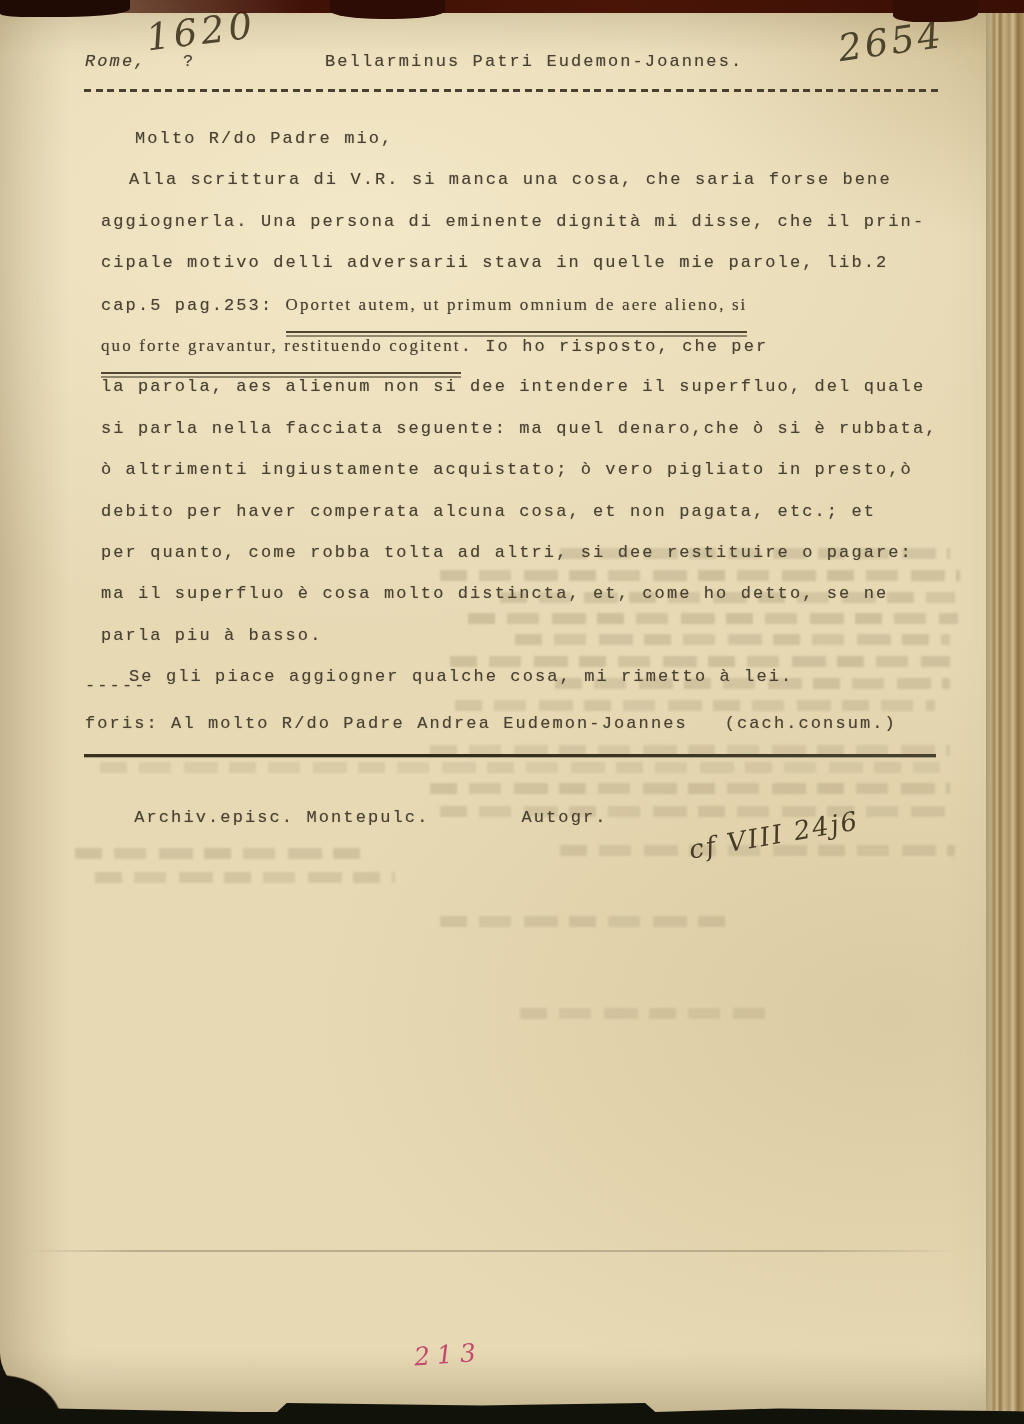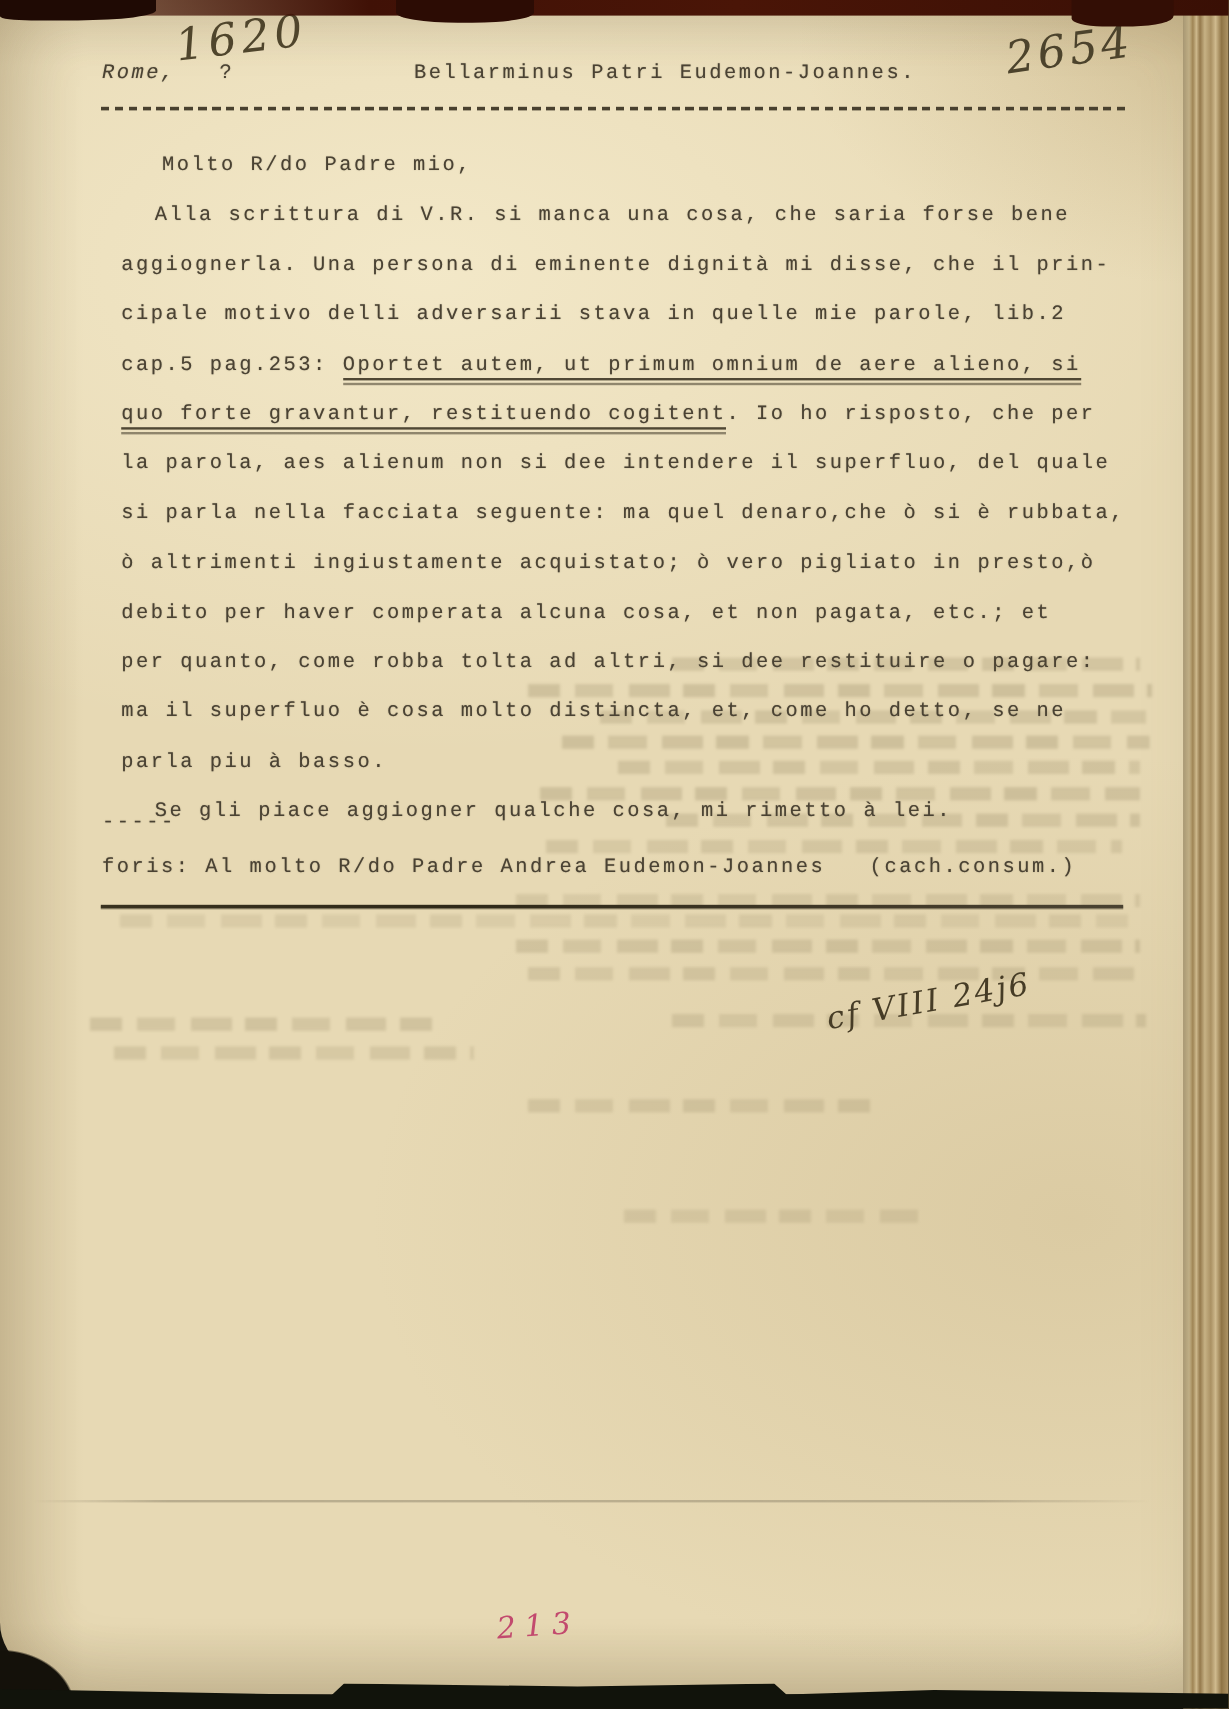--- a/index.html
+++ b/index.html
@@ -36,30 +36,30 @@
   .bottom-corner{position:absolute;left:0;bottom:0;width:95px;height:75px;
     background:radial-gradient(110% 110% at 0% 100%, #14110a 0 58%, rgba(20,17,10,0) 60%);}
   .crease{position:absolute;left:28px;top:1250px;width:930px;height:2px;
     background:linear-gradient(90deg,rgba(0,0,0,0),rgba(128,118,95,.45) 12%,rgba(128,118,95,.4) 85%,rgba(0,0,0,0));
     filter:blur(.6px);}
   
   .typed{color:#4a4233;font-size:17px;letter-spacing:2.1px;
     text-shadow:0 0 1px rgba(74,66,51,.45);white-space:pre;}
   .header-place{position:absolute;left:85px;top:52px;font-style:italic;}
   .header-query{position:absolute;left:183px;top:52px;}
-  .header-title{position:absolute;left:325px;top:52px;margin-left:20px;}
+  .header-title{position:absolute;left:325px;top:52px;}
   .dashed-sep{position:absolute;left:84px;top:89px;width:858px;height:3px;
     background:repeating-linear-gradient(90deg,#49412f 0 7px,rgba(0,0,0,0) 7px 11.6px);}
   .letter-body{position:absolute;left:85px;top:118px;width:870px;}
   .letter-body .line{height:41.4px;line-height:41.4px;margin-left:16px;}
   .u{background-image:linear-gradient(rgba(66,58,40,.92),rgba(66,58,40,.92)),
                       linear-gradient(rgba(66,58,40,.55),rgba(66,58,40,.55));
      background-size:100% 2px,100% 2px;
      background-position:0 calc(100% - 4px),0 100%;
-     background-repeat:no-repeat;padding-bottom:7px;}
+     background-repeat:no-repeat;padding-bottom:23px;font-family:Liberation Serif, serif;}
   .dashes-line{position:absolute;left:85px;top:676px;}
   .foris-line{position:absolute;left:85px;top:714px;}
   .solid-rule{position:absolute;left:84px;top:754px;width:852px;height:3px;
     background:linear-gradient(90deg,#39321f 0%,#2f2918 35%,#413928 75%,#4a4231 100%);
     box-shadow:0 1px 0 rgba(70,62,44,.35);}
   .archiv-line{position:absolute;left:85px;top:789px;}
   .archiv-line .autogr{margin-left:92px;}
   
   .hand{position:absolute;font-family:"DejaVu Serif","Liberation Serif",serif;
     font-style:italic;color:#4f452c;}
@@ -108,20 +108,23 @@
   <div class="typed header-place">Rome,</div>
   <div class="typed header-query">?</div>
   <div class="typed header-title">Bellarminus Patri Eudemon-Joannes.</div>
   <div class="dashed-sep"></div>
 
   <div class="typed letter-body"><div class="line" style="padding-left: 34px;"><span>Molto R/do Padre mio,</span></div><div class="line" style="padding-left: 28px;"><span>Alla scrittura di V.R. si manca una cosa, che saria forse bene</span></div><div class="line"><span>aggiognerla. Una persona di eminente dignità mi disse, che il prin-</span></div><div class="line"><span>cipale motivo delli adversarii stava in quelle mie parole, lib.2</span></div><div class="line"><span>cap.5 pag.253: </span><span class="u">Oportet autem, ut primum omnium de aere alieno, si</span></div><div class="line"><span class="u">quo forte gravantur, restituendo cogitent</span><span>. Io ho risposto, che per</span></div><div class="line"><span>la parola, aes alienum non si dee intendere il superfluo, del quale</span></div><div class="line"><span>si parla nella facciata seguente: ma quel denaro,che ò si è rubbata,</span></div><div class="line"><span>ò altrimenti ingiustamente acquistato; ò vero pigliato in presto,ò</span></div><div class="line"><span>debito per haver comperata alcuna cosa, et non pagata, etc.; et</span></div><div class="line"><span>per quanto, come robba tolta ad altri, si dee restituire o pagare:</span></div><div class="line"><span>ma il superfluo è cosa molto distincta, et, come ho detto, se ne</span></div><div class="line"><span>parla piu à basso.</span></div><div class="line" style="padding-left: 28px;"><span>Se gli piace aggiogner qualche cosa, mi rimetto à lei.</span></div></div>
 
   <div class="typed dashes-line">-----</div>
   <div class="typed foris-line">foris: Al molto R/do Padre Andrea Eudemon-Joannes   (cach.consum.)</div>
   <div class="solid-rule"></div>
+  <div class="typed archiv-line">
+    <span>Archiv.episc. Montepulc.</span><span class="autogr">Autogr.</span>
+  </div>
 
   <div class="right-strip"></div>
   <div class="top-band"></div>
   <div class="top-band-patch1"></div>
   <div class="top-band-patch2"></div>
   <div class="top-band-left"></div>
   <div class="bottom-corner"></div>
   <div class="bottom-band"></div>
   <div class="crease"></div>
 </div>

